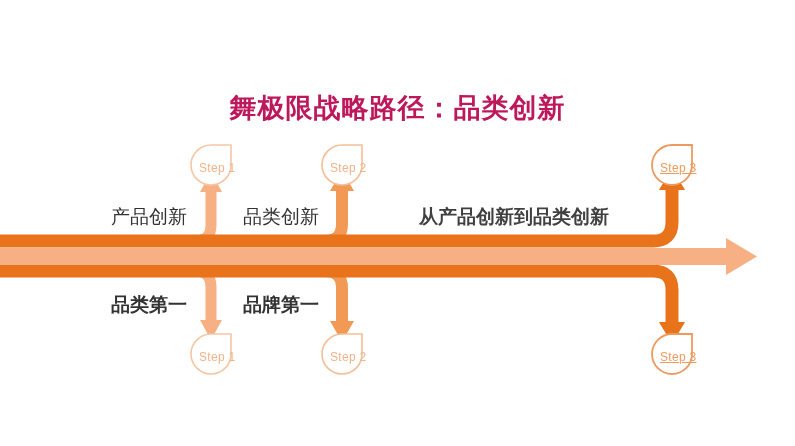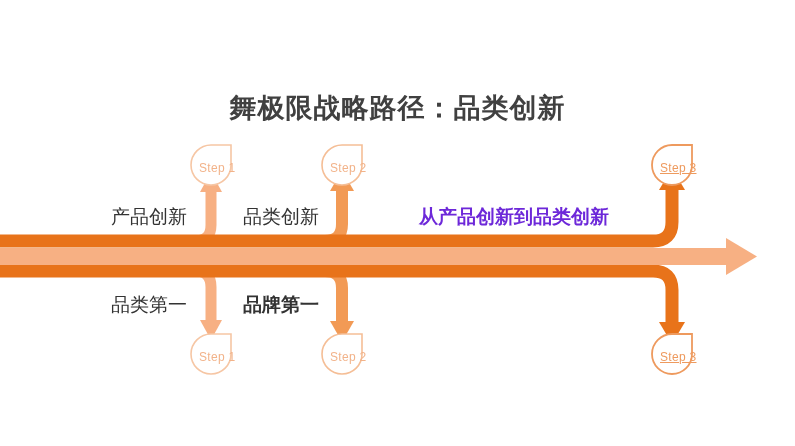--- a/index.html
+++ b/index.html
@@ -13,35 +13,35 @@
   }
   #stage{position:absolute;left:0;top:0;width:795px;height:446px;}
   #diagram-svg{position:absolute;left:0;top:0;width:795px;height:446px;}
 
   .page-title{
     position:absolute;
     left:0;right:0;top:90px;
     text-align:center;
     font-size:27px;
     font-weight:bold;
-    color:#404040;
+    color:#be185d;
     letter-spacing:1px;
     font-family:"DejaVu Sans","Liberation Sans",sans-serif;
     white-space:nowrap;
   }
 
   .lbl{
     position:absolute;
     font-size:19px;
     white-space:nowrap;
     font-family:"DejaVu Sans","Liberation Sans",sans-serif;
     line-height:1;
   }
   .lbl-dark{color:#333333;font-weight:normal;}
-  .lbl-accent{color:#6d28d9;font-weight:bold;}
+  .lbl-accent{color:#404040;font-weight:bold;}
 
   .badge-text{
     position:absolute;
     font-size:12px;
     color:#F2B38A;
     white-space:nowrap;
     font-family:"Liberation Sans","DejaVu Sans",sans-serif;
     letter-spacing:.3px;
   }
   .badge-text.strong{color:#EE9A5E;text-decoration:underline;}
@@ -108,21 +108,21 @@
       <path d="M 672 334 L 692 334 L 692 354 A 20 20 0 1 1 672 334 Z" fill="#ffffff" stroke="#EE9A5E" stroke-width="1.8"></path>
     </g>
   </svg>
 
   <div class="page-title">舞极限战略路径：品类创新</div>
 
   <div class="lbl lbl-dark" style="left:243px;top:207px;">品类创新</div>
   <div class="lbl lbl-dark" style="left:111px;top:207px;">产品创新</div>
   <div class="lbl lbl-accent" style="left:419px;top:207px;">从产品创新到品类创新</div>
 
-  <div class="lbl lbl-dark" style="left:111px;top:295px;">品类第一</div>
+  <div class="lbl lbl-dark" style="left:111px;top:295px;font-weight:bold;">品类第一</div>
   <div class="lbl lbl-dark" style="left:243px;top:295px;font-weight:bold;">品牌第一</div>
 
   <div class="badge-text" style="left:199px;top:161px;">Step 1</div>
   <div class="badge-text" style="left:330px;top:161px;">Step 2</div>
   <div class="badge-text strong" style="left:660px;top:161px;">Step 3</div>
 
   <div class="badge-text" style="left:199px;top:350px;">Step 1</div>
   <div class="badge-text" style="left:330px;top:350px;">Step 2</div>
   <div class="badge-text strong" style="left:660px;top:350px;">Step 3</div>
 

